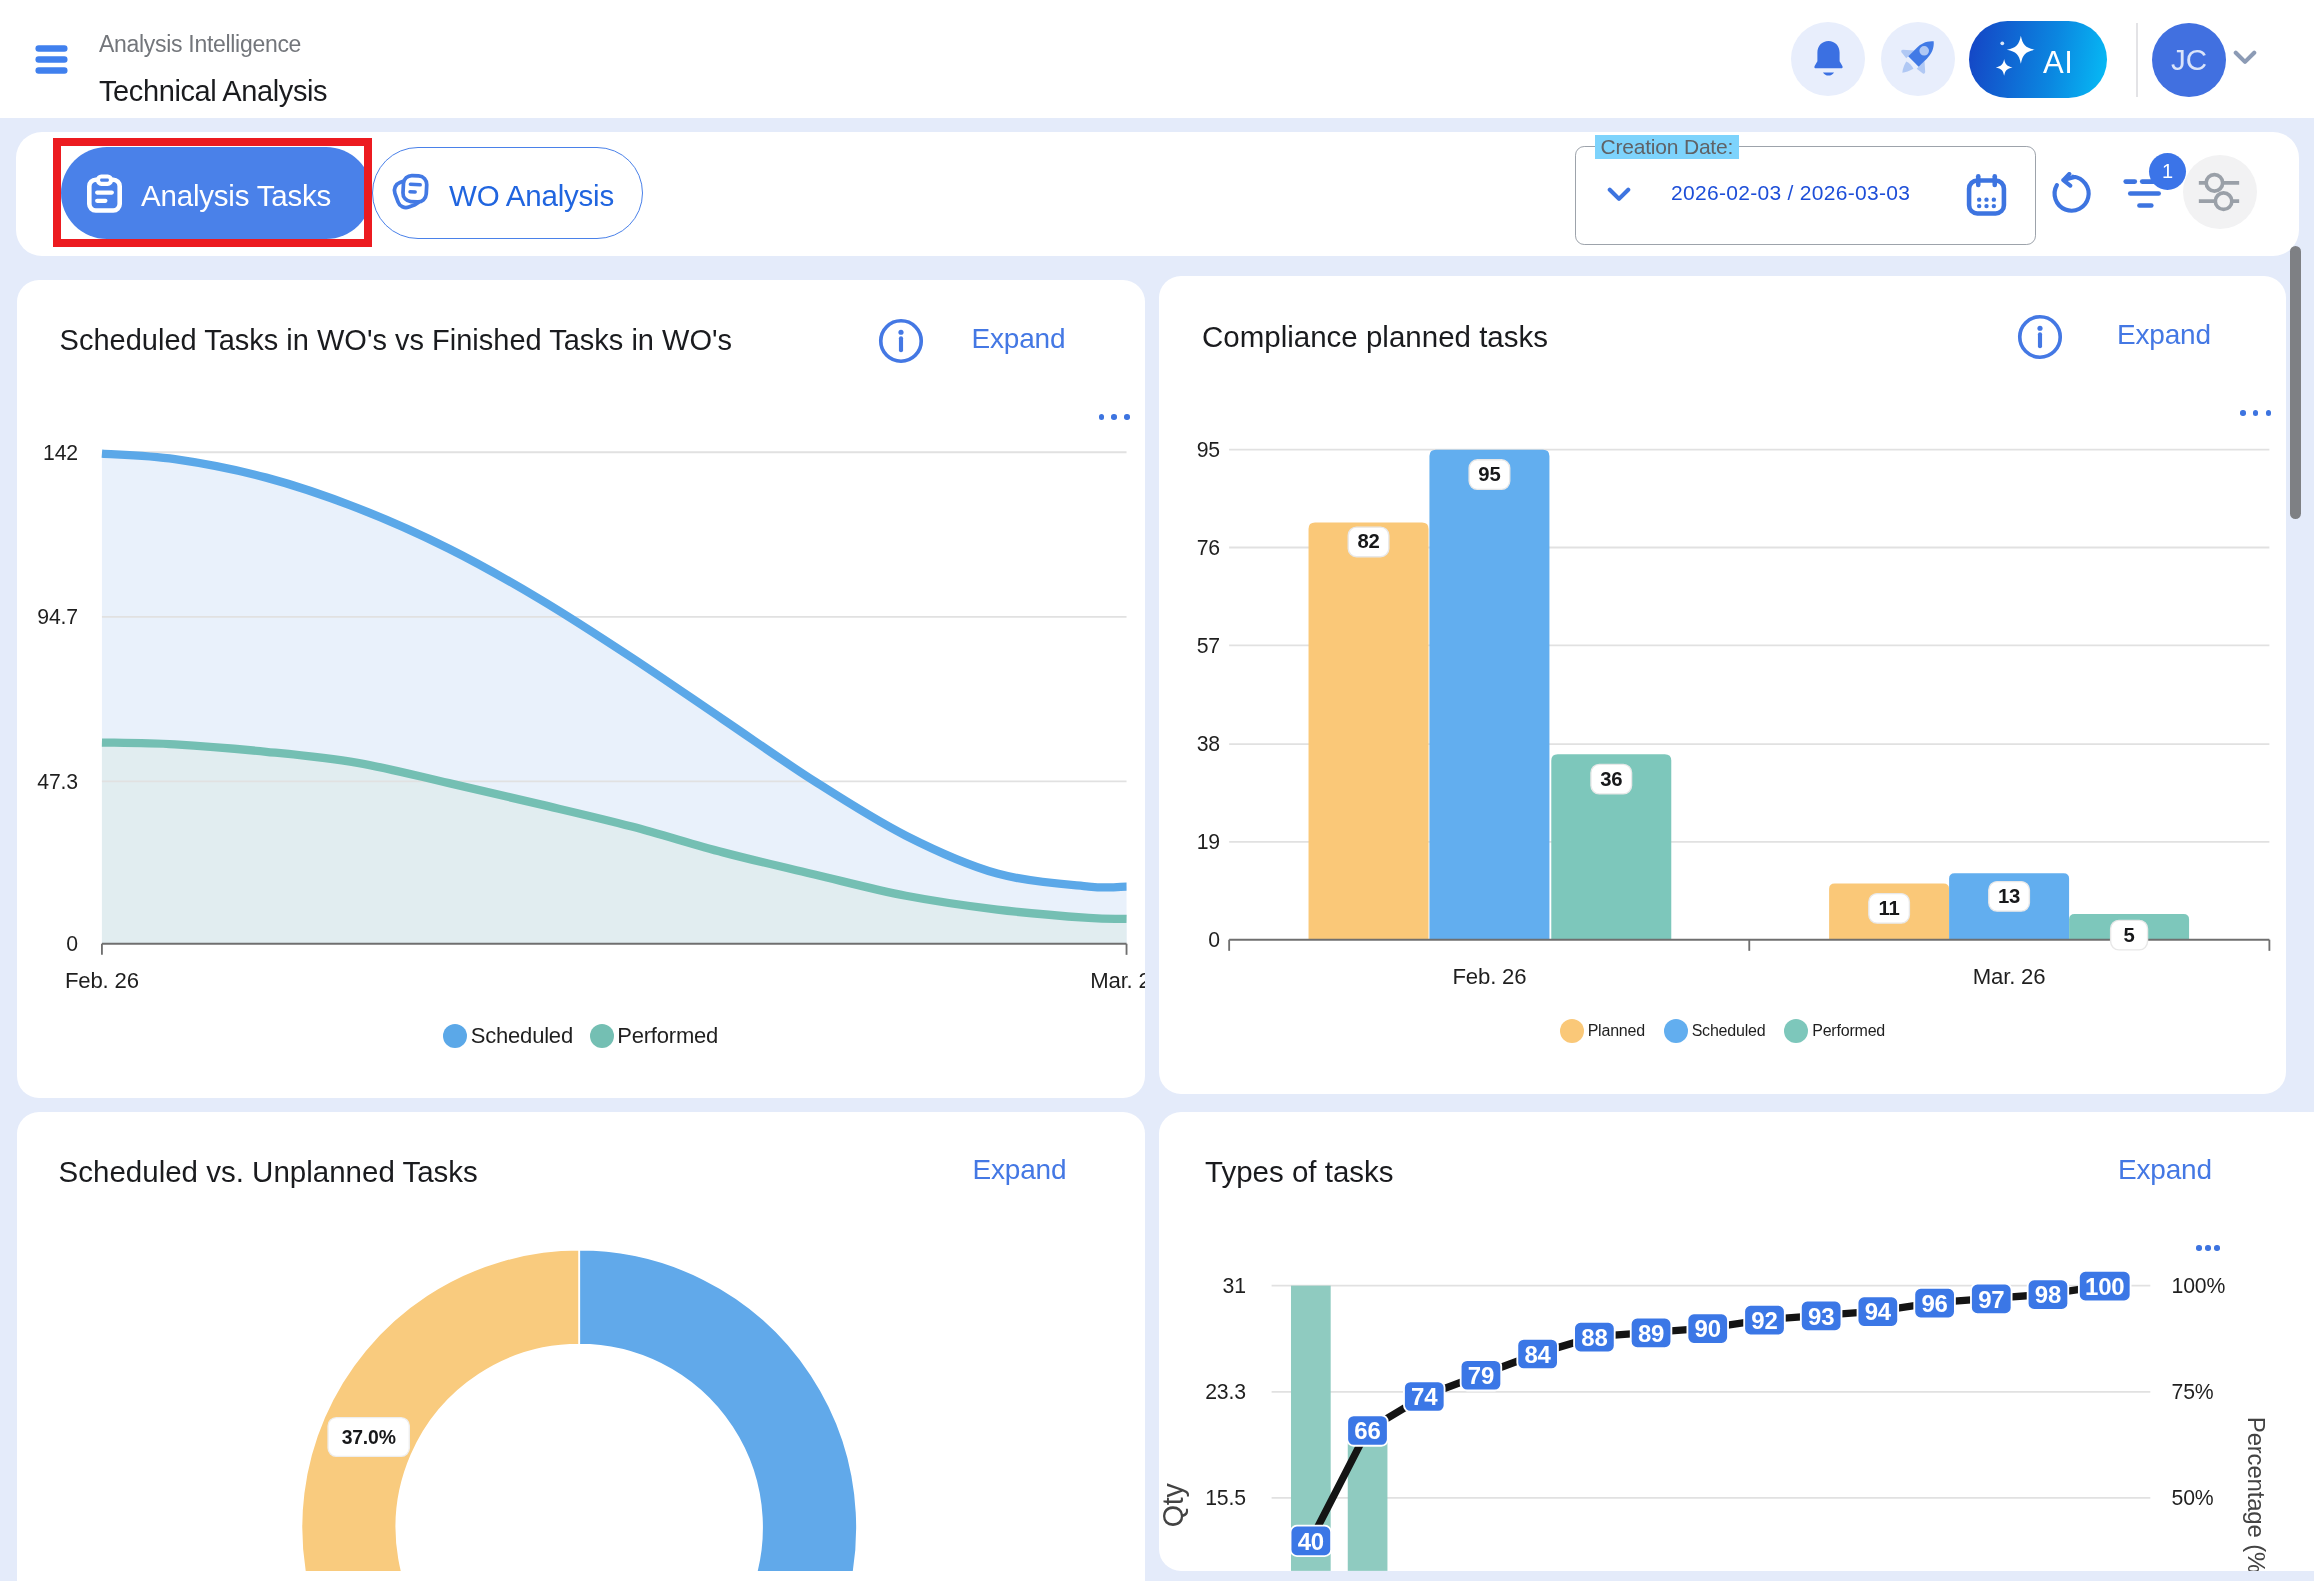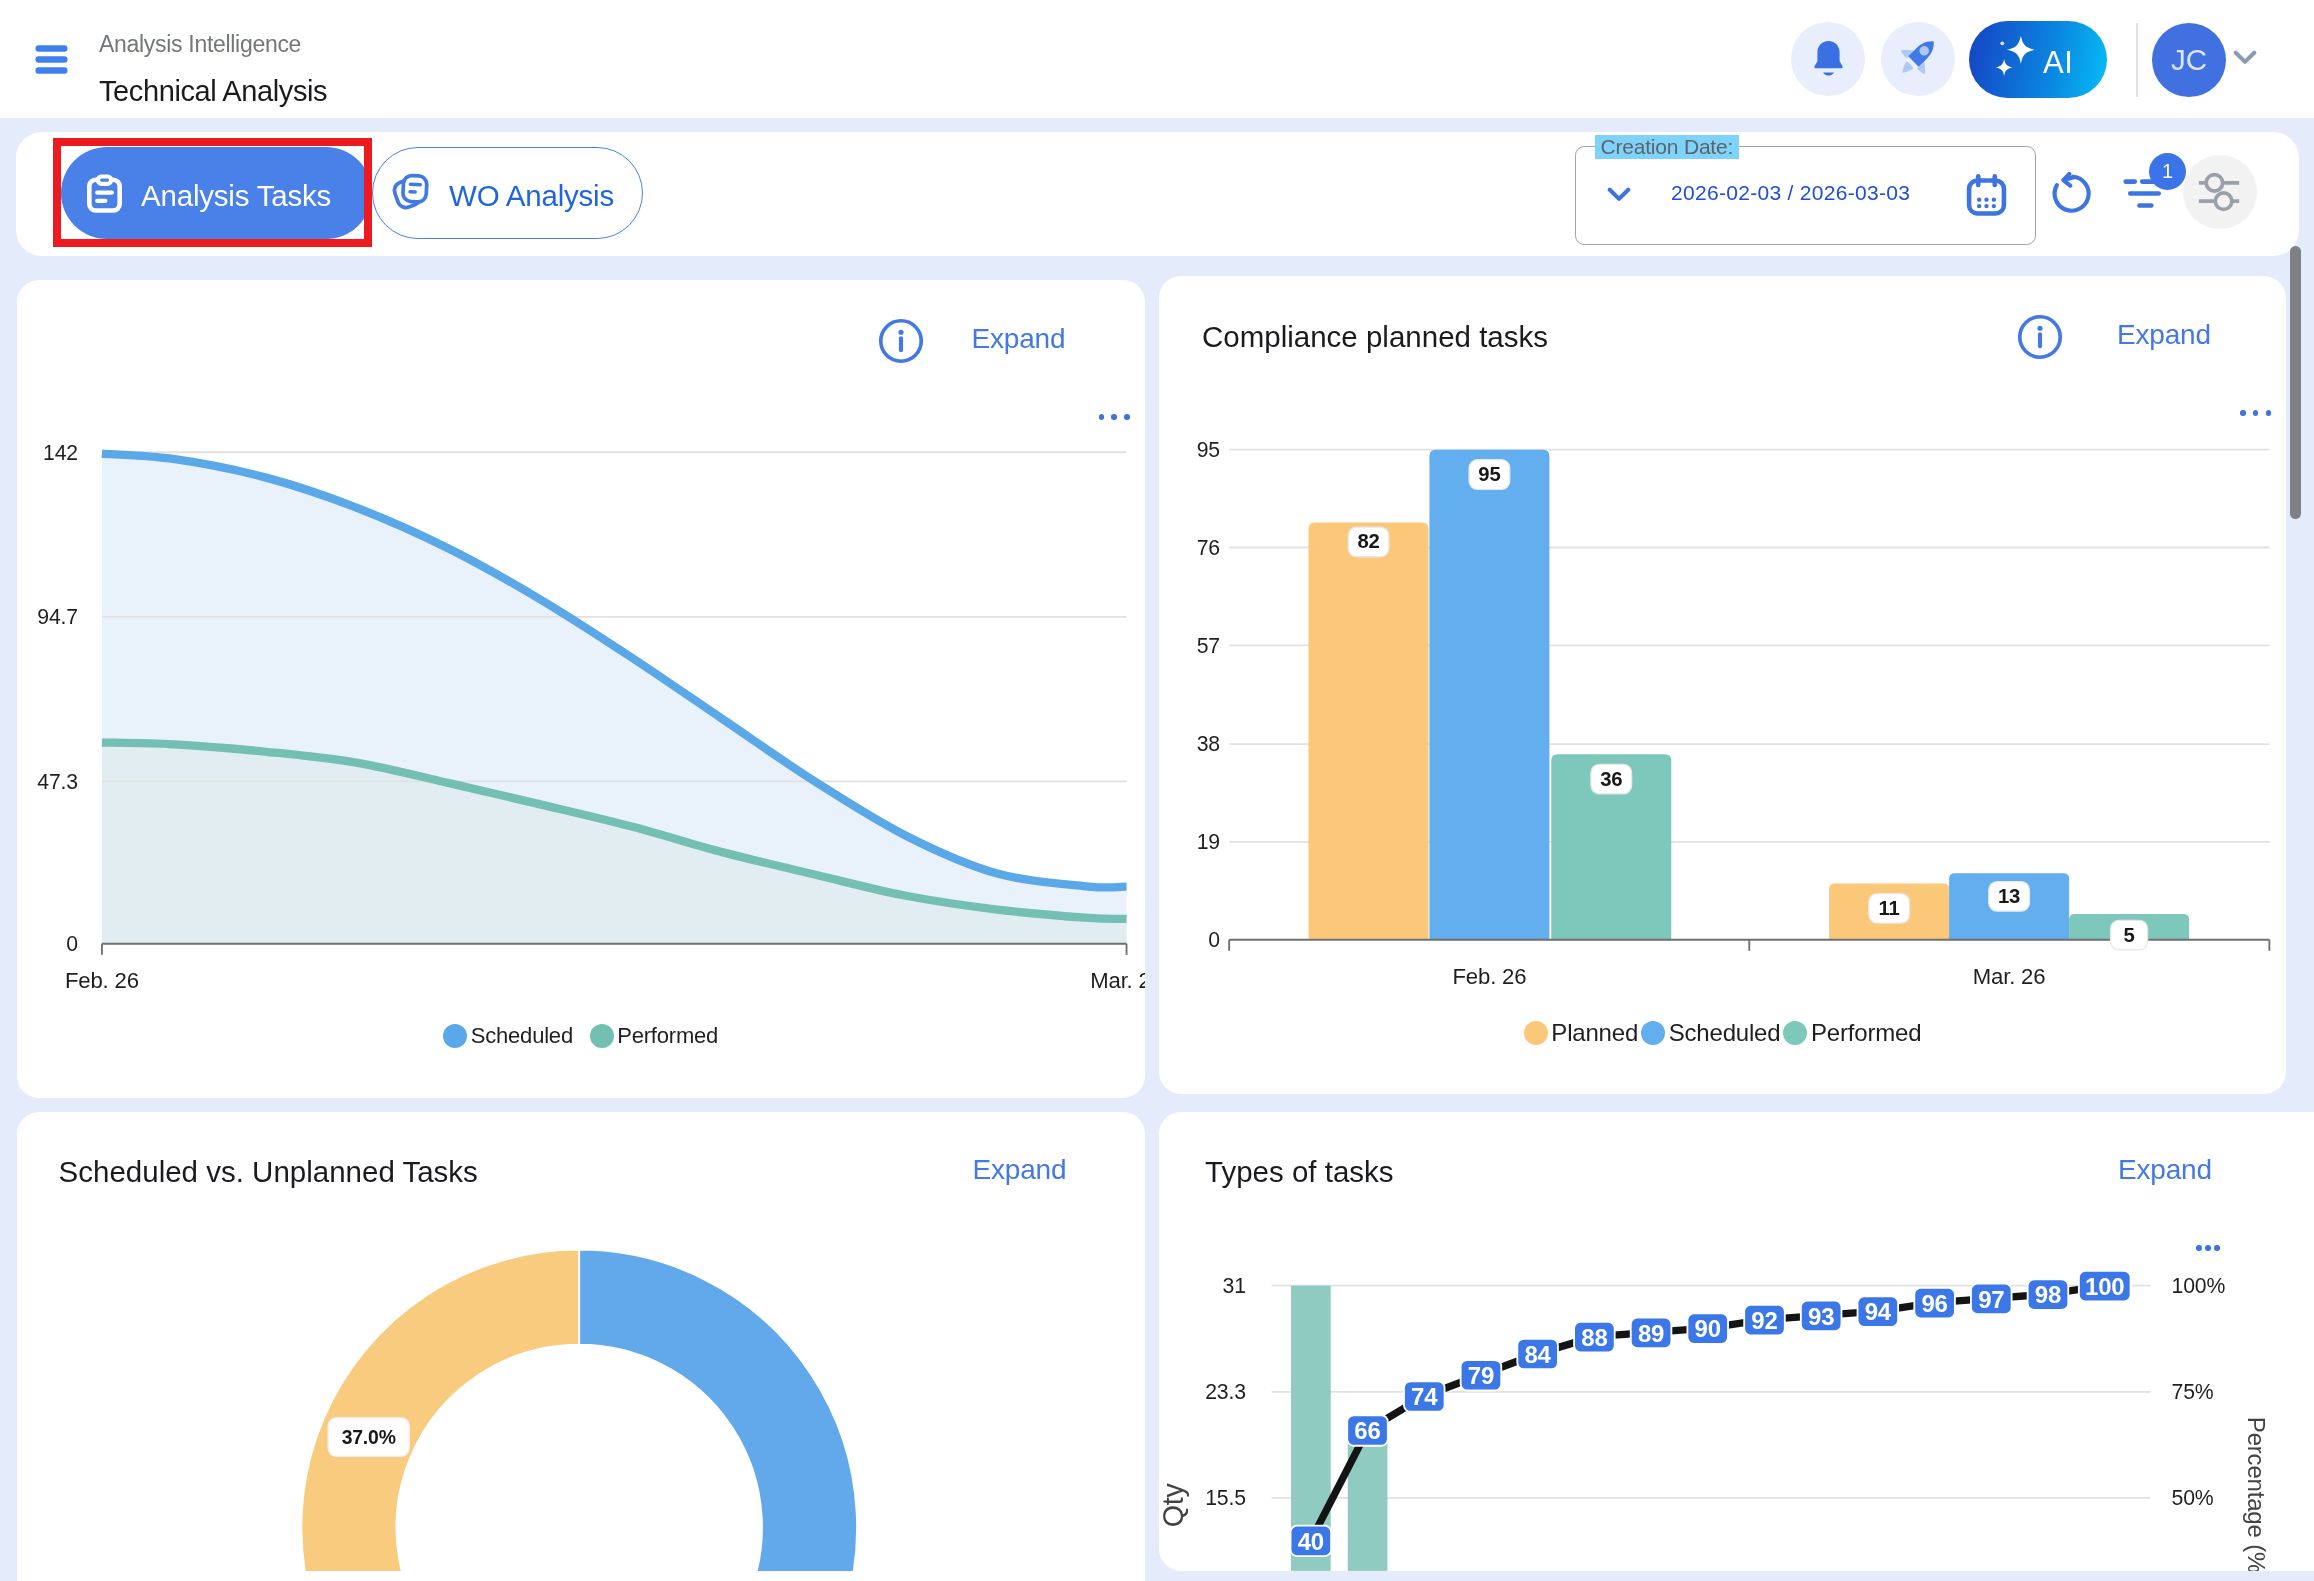--- a/index.html
+++ b/index.html
@@ -120,20 +120,21 @@
 <svg class="abs" style="left:2197px;top:170px;" width="44" height="44" viewBox="0 0 48 48">
   <line x1="2" y1="14" x2="46" y2="14" stroke="#9aa0a8" stroke-width="4"></line>
   <circle cx="19" cy="14" r="9" fill="#f2f2f3" stroke="#9aa0a8" stroke-width="4"></circle>
   <line x1="2" y1="34" x2="46" y2="34" stroke="#9aa0a8" stroke-width="4"></line>
   <circle cx="29" cy="34" r="9" fill="#f2f2f3" stroke="#9aa0a8" stroke-width="4"></circle>
 </svg>
 
 <div class="abs" style="left:2290px;top:246px;width:11px;height:273px;border-radius:5.5px;background:#7e8084;"></div>
 
 <div class="card" style="left:16.6px;top:280px;width:1128px;height:818px;">
+  <div class="title" style="left:43px;top:44px;font-size:29px;">Scheduled Tasks in WO's vs Finished Tasks in WO's</div>
   <svg class="abs" style="left:861px;top:38px;" width="46" height="46" viewBox="0 0 50 50">
     <circle cx="25" cy="25" r="22" fill="none" stroke="#4478e4" stroke-width="4"></circle>
     <circle cx="25" cy="15.5" r="2.8" fill="#4478e4"></circle>
     <line x1="25" y1="22" x2="25" y2="35" stroke="#4478e4" stroke-width="4.5" stroke-linecap="round"></line>
   </svg>
   <div class="expand" style="left:955px;top:43px;">Expand</div>
   <div class="dots" style="left:1082px;top:134px;">
       <i></i>
       <i></i>
       <i></i>
@@ -207,21 +208,21 @@
     </g>
     <text x="66" y="196" font-size="23" fill="#1f1f1f" text-anchor="end">95</text>
     <text x="66" y="302" font-size="23" fill="#1f1f1f" text-anchor="end">76</text>
     <text x="66" y="408" font-size="23" fill="#1f1f1f" text-anchor="end">57</text>
     <text x="66" y="515" font-size="23" fill="#1f1f1f" text-anchor="end">38</text>
     <text x="66" y="621" font-size="23" fill="#1f1f1f" text-anchor="end">19</text>
     <text x="66" y="727" font-size="23" fill="#1f1f1f" text-anchor="end">0</text>
     <text x="358" y="767" font-size="24" fill="#1f1f1f" text-anchor="middle">Feb. 26</text>
     <text x="921" y="767" font-size="24" fill="#1f1f1f" text-anchor="middle">Mar. 26</text>
   </svg>
-  <div class="abs" style="left:0;top:743px;width:1127px;display:flex;justify-content:center;gap:3px;font-size:24px;color:#1f1f1f;align-items:center;">
+  <div class="abs" style="left:0;top:743px;width:1127px;display:flex;justify-content:center;gap:19px;font-size:16px;color:#1f1f1f;align-items:center;">
     <span style="display:flex;align-items:center;gap:3.7px;"><span style="width:24px;height:24px;border-radius:50%;background:#fac878;"></span>Planned</span>
     <span style="display:flex;align-items:center;gap:3.7px;"><span style="width:24px;height:24px;border-radius:50%;background:#62aeef;"></span>Scheduled</span>
     <span style="display:flex;align-items:center;gap:3.7px;"><span style="width:24px;height:24px;border-radius:50%;background:#7dc7bb;"></span>Performed</span>
   </div>
 </div>
 
 <div class="card" style="left:16.6px;top:1112px;width:1128px;height:567px;">
   <div class="title" style="left:42px;top:43px;">Scheduled vs. Unplanned Tasks</div>
   <div class="expand" style="left:956px;top:42px;">Expand</div>
   <svg class="abs" style="left:0;top:0;" width="1128" height="459" viewBox="0 0 1222 497">

